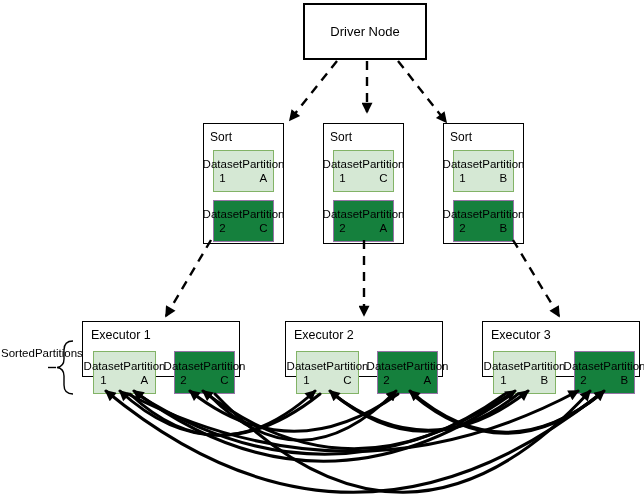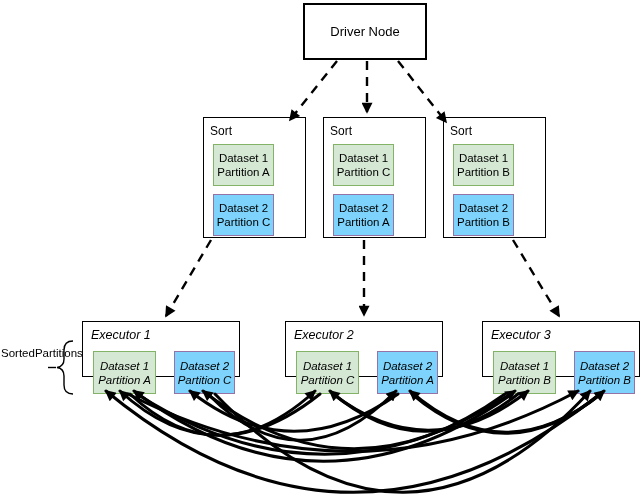--- a/index.html
+++ b/index.html
@@ -9,37 +9,37 @@
   }
   .arrows{position:absolute;left:0;top:0;width:644px;height:501px;pointer-events:none;z-index:5;}
   .dashed path{stroke:#000;stroke-width:2.4;stroke-dasharray:9 7;fill:none;}
   .solid path{stroke:#000;stroke-width:3;fill:none;stroke-linecap:round;}
   .brace path{stroke:#000;stroke-width:1.4;fill:none;}
 
   .box{position:absolute;background:#fff;border:1.5px solid #000;box-sizing:border-box;}
   .driver{left:303px;top:3px;width:124px;height:57px;border-width:2px;
           display:flex;align-items:center;justify-content:center;font-size:13px;}
 
-  .sort{width:103px;height:121px;top:117px;}
+  .sort{width:81px;height:121px;top:123px;}
   .s1{left:203px;} .s2{left:323px;} .s3{left:443px;}
   .sort .box-title{position:absolute;top:6px;left:6px;font-size:12px;}
   .sort .part{position:absolute;left:9px;width:61px;height:42px;}
   .sort .p-top{top:26px;} .sort .p-bot{top:76px;}
 
-  .exec{width:158px;height:56px;top:321px;font-style:italic;}
+  .exec{width:158px;height:56px;top:321px;}
   .e1{left:82px;} .e2{left:285px;padding-left:47px;} .e3{left:482px;padding-left:9px;}
   .exec .box-title{position:absolute;top:6px;left:8px;font-size:12.5px;}
   .exec .part{position:absolute;top:29px;height:43px;}
   .exec .pg{left:10px;width:63px;}
   .exec .pp{left:91px;width:61px;}
 
-  .part{display:flex;flex-direction:column;align-items:center;justify-content:center;
+  .part{display:flex;flex-direction:row;align-items:center;justify-content:center;
         font-size:11.5px;line-height:14px;text-align:center;box-sizing:border-box;}
   .green{background:#d5e8d4;border:1px solid #82b366;}
-  .purple{background:#7dd3fc;border:1px solid #9673a6;}
+  .purple{background:#15803d;border:1px solid #9673a6;}
 
   .side-label{position:absolute;left:1px;top:346px;width:58px;text-align:center;
               font-size:11.5px;line-height:14px;display:flex;flex-direction:row;}
 </style>
 </head>
 <body>
 
 <div class="canvas">
 
   <svg class="arrows" width="644" height="501" viewBox="0 0 644 501" xmlns="http://www.w3.org/2000/svg">

